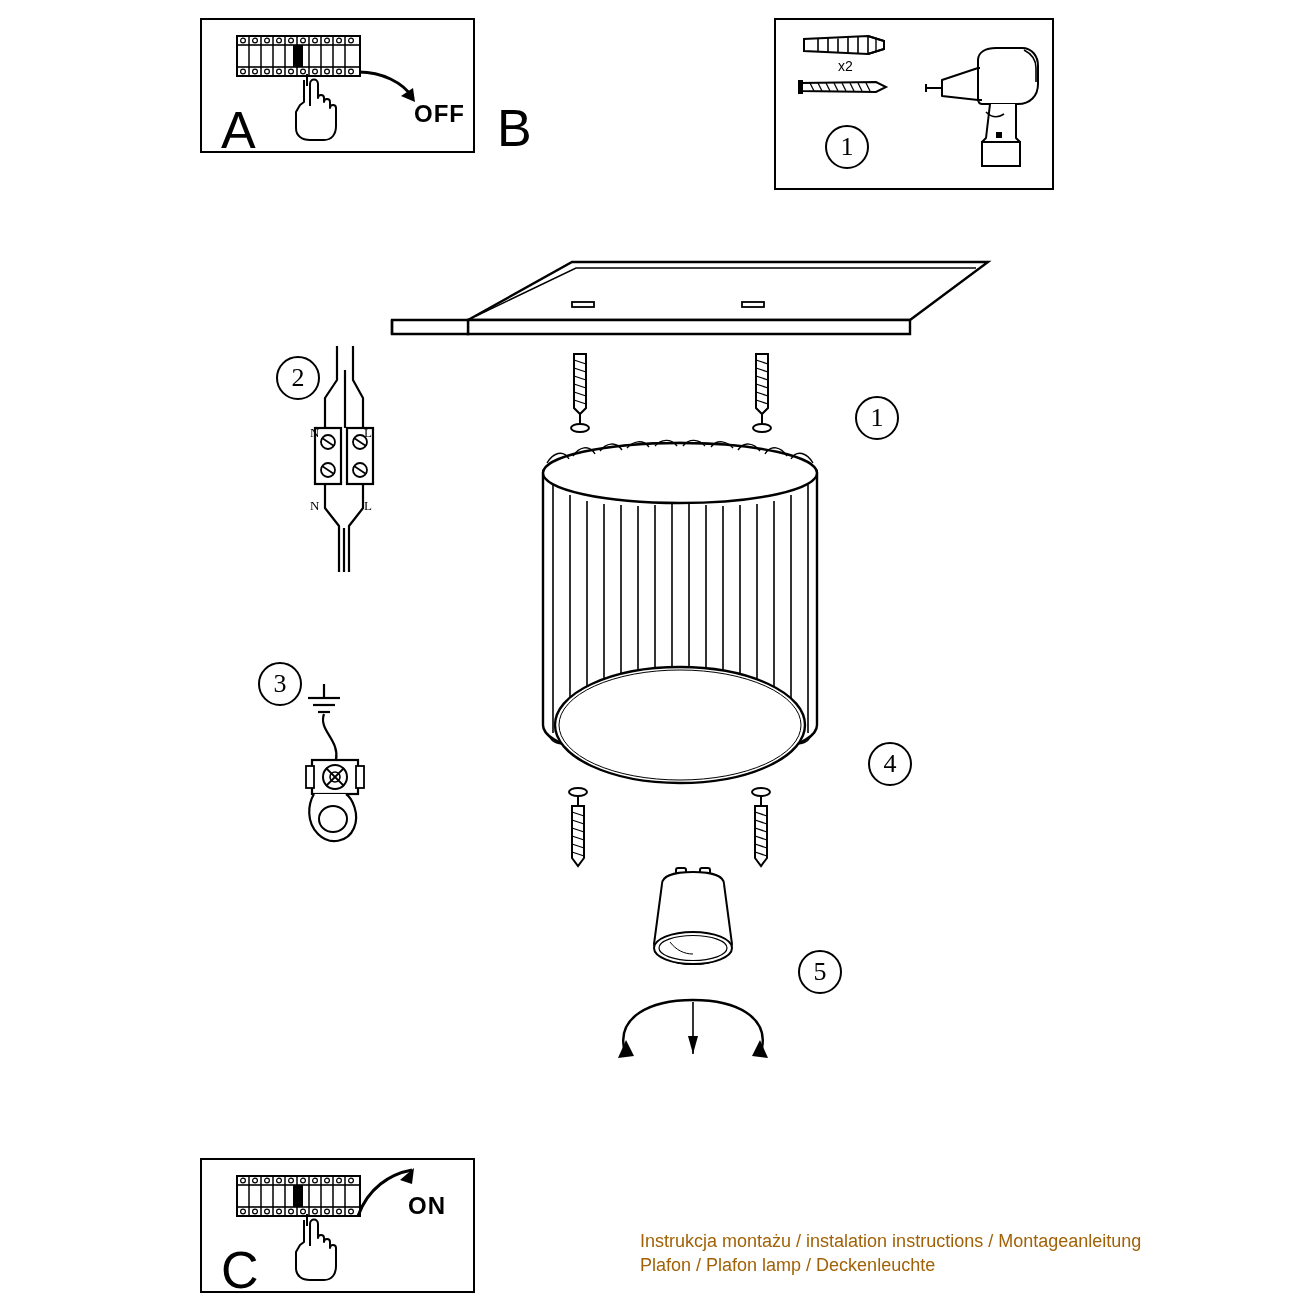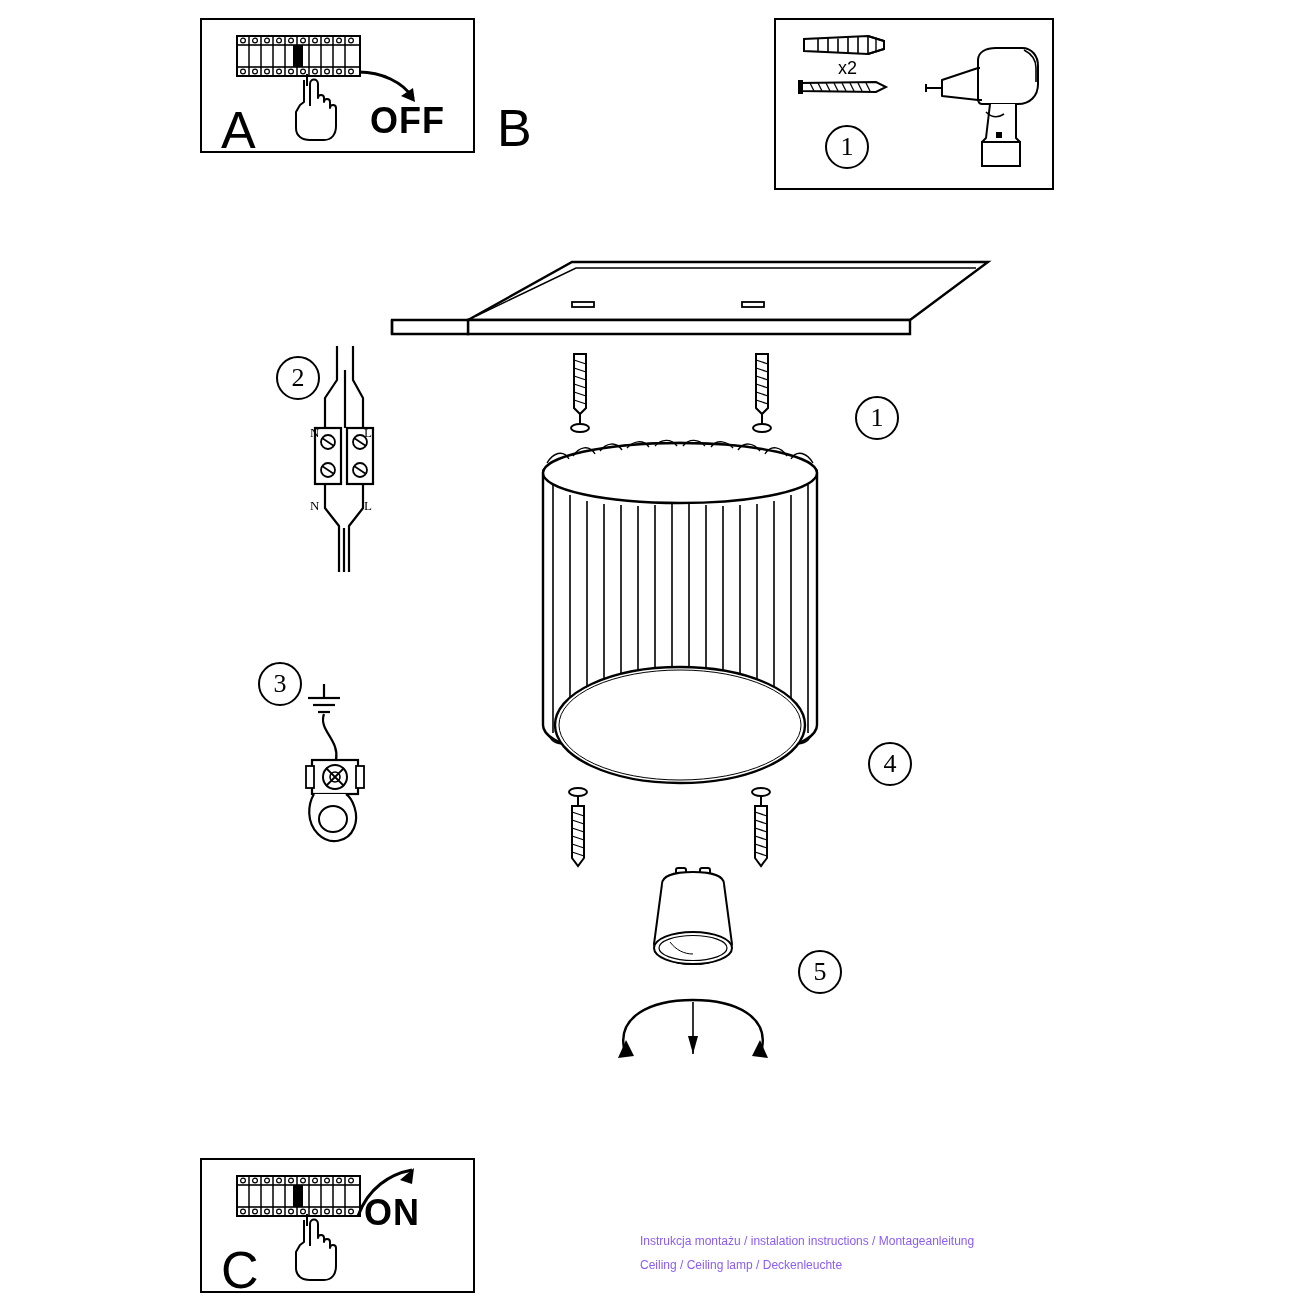--- a/index.html
+++ b/index.html
@@ -26,47 +26,48 @@
     position: absolute;
     font-family: "Liberation Sans", sans-serif;
     color: #000;
     white-space: nowrap;
   }
   .big-letter {
     font-size: 52px;
     font-weight: 400;
   }
   .state-word {
-    font-size: 36px;
+    font-size: 24px;
     font-weight: 700;
     letter-spacing: 1px;
+    margin-left: 44px;
   }
   .circle-num {
     position: absolute;
     width: 44px;
     height: 44px;
     border: 2.5px solid #000;
     border-radius: 50%;
     box-sizing: border-box;
     display: flex;
     align-items: center;
     justify-content: center;
     font-size: 26px;
     font-family: "Liberation Serif", serif;
     background: #fff;
   }
   .footer-text {
     position: absolute;
-    font-size: 12px;
+    font-size: 18px;
     line-height: 26px;
-    color: #8b5cf6;
+    color: #a16207;
   }
   .x2 {
     position: absolute;
-    font-size: 18px;
+    font-size: 14px;
   }
   .term-lbl {
     position: absolute;
     font-size: 13px;
     font-family: "Liberation Serif", serif;
   }
   svg { display: block; overflow: visible; }
 </style>
 </head>
 <body>
@@ -476,15 +477,15 @@
   <div class="lbl state-word" style="left:364px; top:1192px;">ON</div>
 
   <div class="abs" style="left:352px; top:1166px;">
     <svg width="64" height="55" viewBox="0 0 64 55">
       <path d="M6,50 C16,22 38,8 60,4" fill="none" stroke="#000" stroke-width="3"></path>
       <path d="M62,2 L48,14 L60,18 Z" fill="#000"></path>
     </svg>
   </div>
 
   <div class="footer-text" style="left:640px; top:1228px;">Instrukcja montażu / instalation instructions / Montageanleitung</div>
-  <div class="footer-text" style="left:640px; top:1252px;">Ceiling / Ceiling lamp / Deckenleuchte</div>
+  <div class="footer-text" style="left:640px; top:1252px;">Plafon / Plafon lamp / Deckenleuchte</div>
 
 </div>
 
 </body></html>

